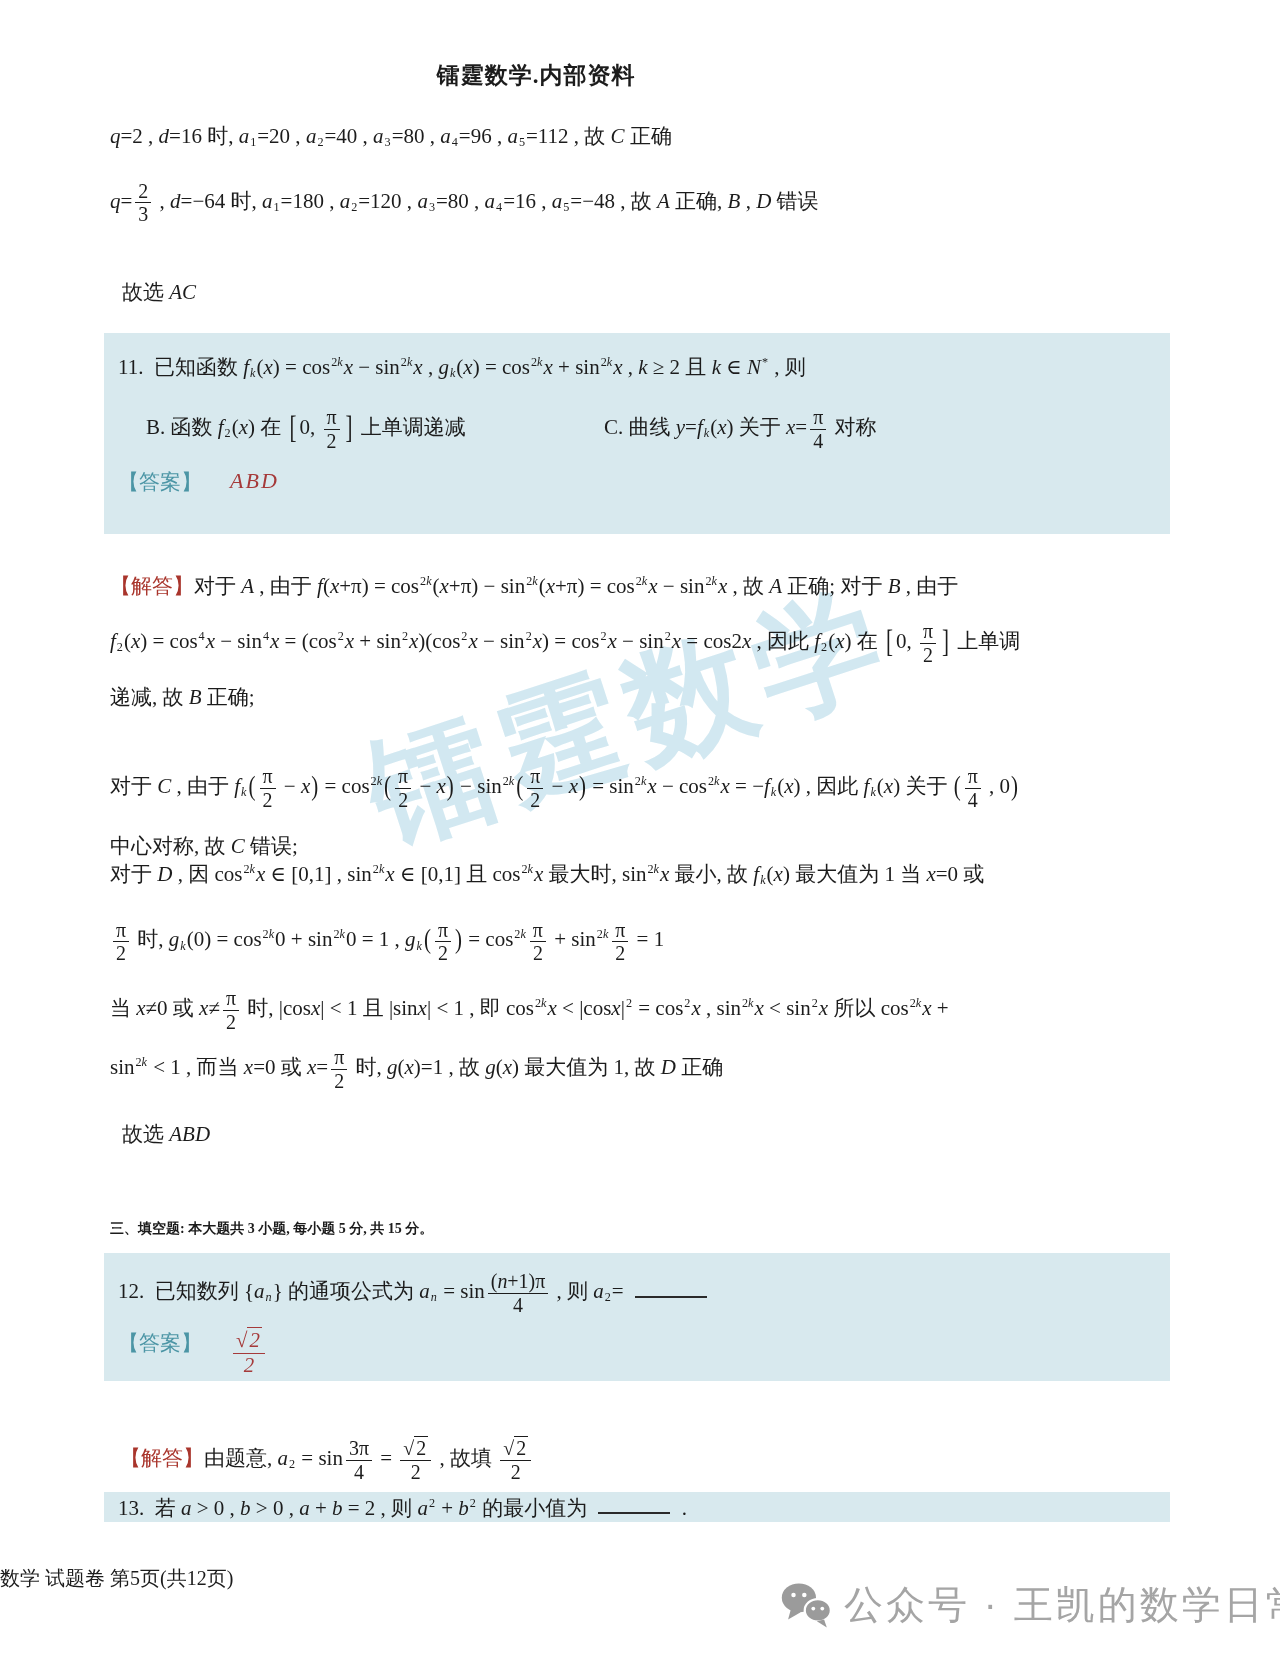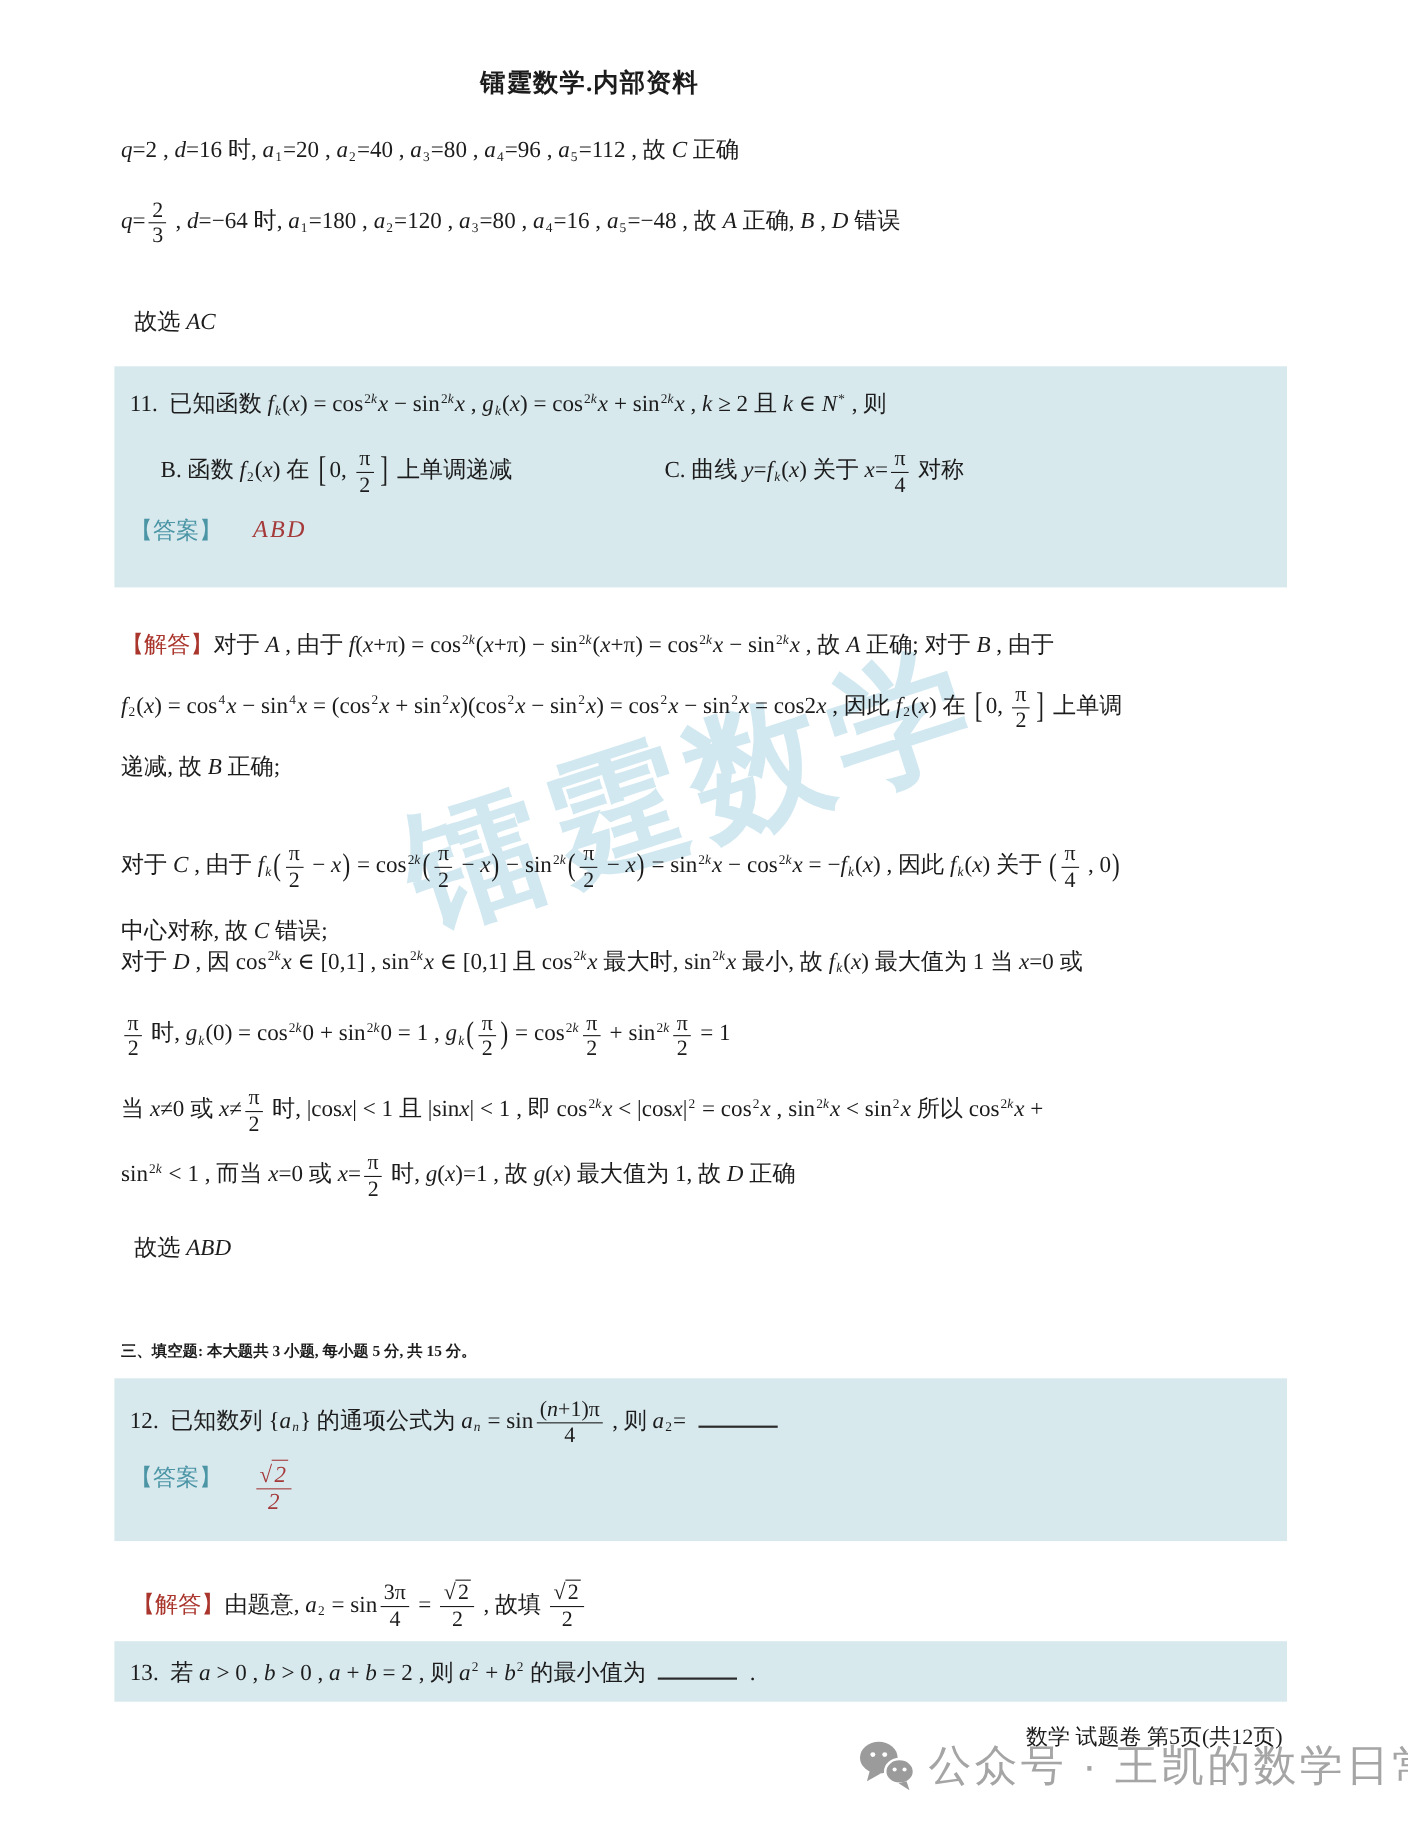--- a/index.html
+++ b/index.html
@@ -42,28 +42,28 @@
                grid-template-columns:458px auto;row-gap:16px;align-items:center;}
   #box11 .opts p{margin:0;}
   .ansrow{display:flex;align-items:flex-start;gap:28px;margin-top:16px;}
   .ansval{color:#a53a3a;font-style:italic;font-size:22px;letter-spacing:2px;}
   #sol11p1{top:556px;line-height:50px;}
   #sol11p2{top:754px;}
   #sol11p3{top:842px;}
   #sol11p4{top:976px;}
   #concl2{top:1120px;left:122px;}
   #sec3{position:absolute;top:1220px;left:110px;margin:0;font-size:14px;font-weight:bold;}
-  #box12{top:1253px;height:148px;}
+  #box12{top:1253px;height:128px;}
   #box12 .stem{margin:2px 0 0 0;line-height:56px;}
   #box12 .ansrow{margin-top:4px;}
   #box12 .ansval{letter-spacing:0;}
   #sol12{top:1426px;left:120px;line-height:64px;}
-  #box13{top:1492px;height:55px;display:flex;align-items:center;padding-top:0;padding-bottom:0;}
+  #box13{top:1492px;height:30px;display:flex;align-items:center;padding-top:0;padding-bottom:0;}
   #box13 .stem{margin:0;}
-  #footer{position:absolute;top:1565px;left:0;width:1166px;text-align:right;
+  #footer{position:absolute;top:1565px;left:0;width:1166px;text-align:left;
           font-size:20px;margin:0;}
   #social{position:absolute;top:1578px;left:780px;display:flex;align-items:center;gap:10px;
           color:#a5a5a5;font-family:"Liberation Sans","DejaVu Sans",sans-serif;
           font-size:39px;letter-spacing:3px;white-space:nowrap;}
   #wm-center{position:absolute;top:635px;left:360px;z-index:0;
              font-size:125px;font-weight:bold;letter-spacing:10px;
              color:#aed6e6;opacity:0.55;transform:rotate(-18deg);white-space:nowrap;
              pointer-events:none;}
   .z{z-index:1;}
 </style>

